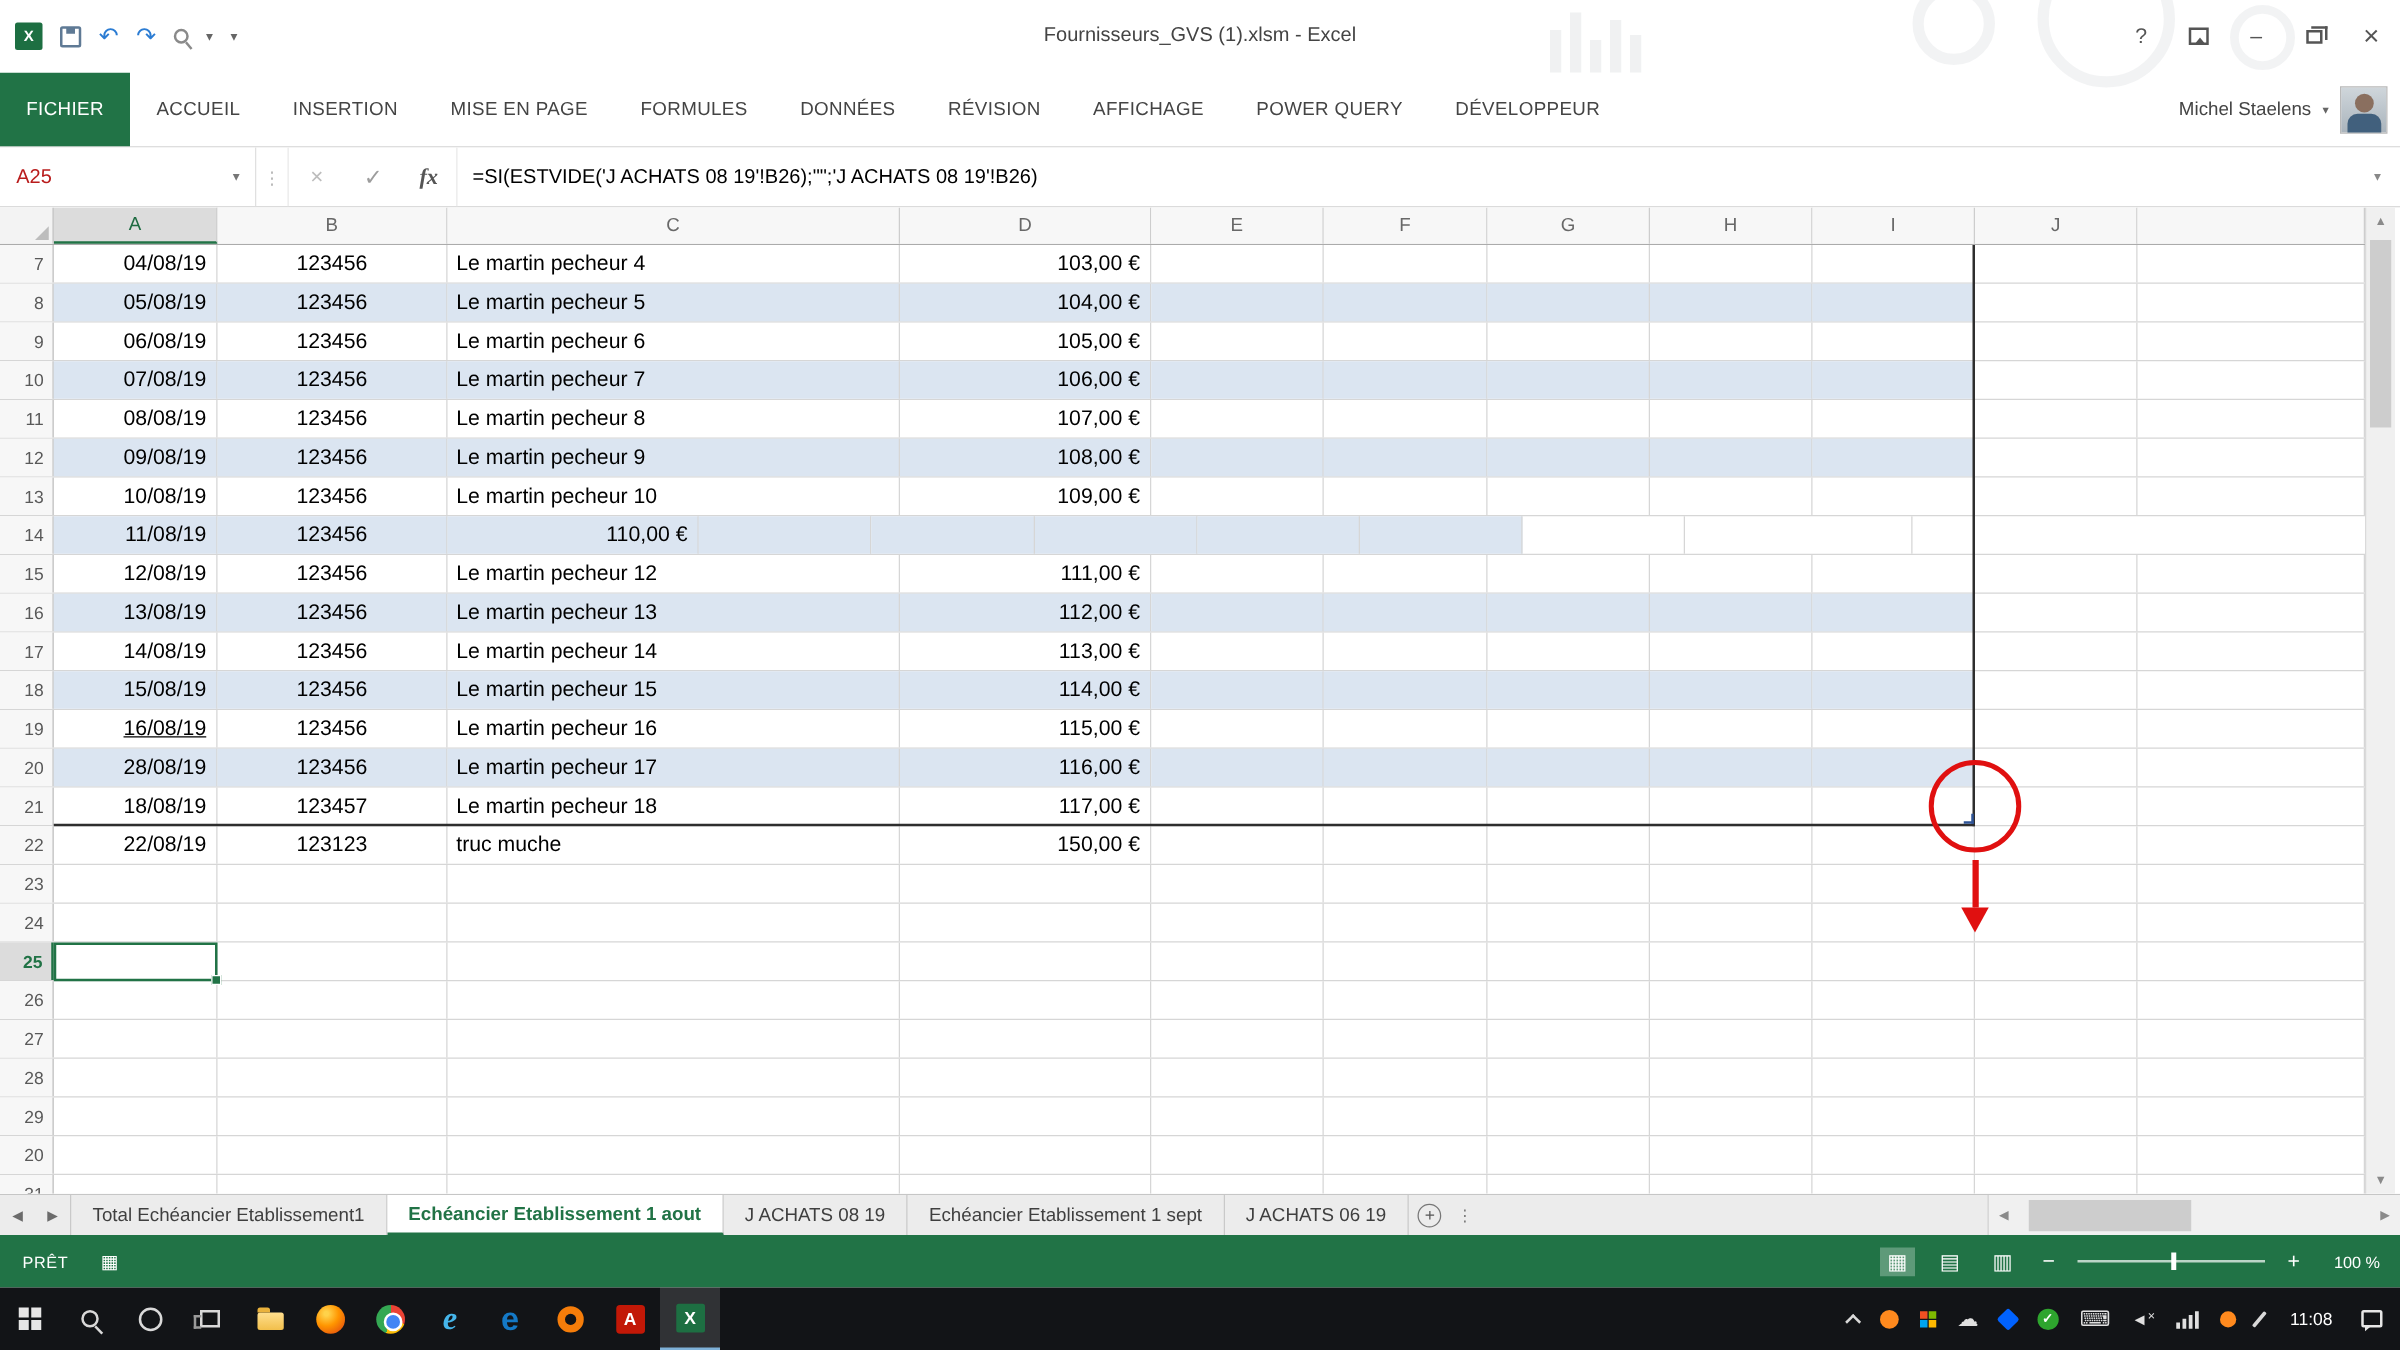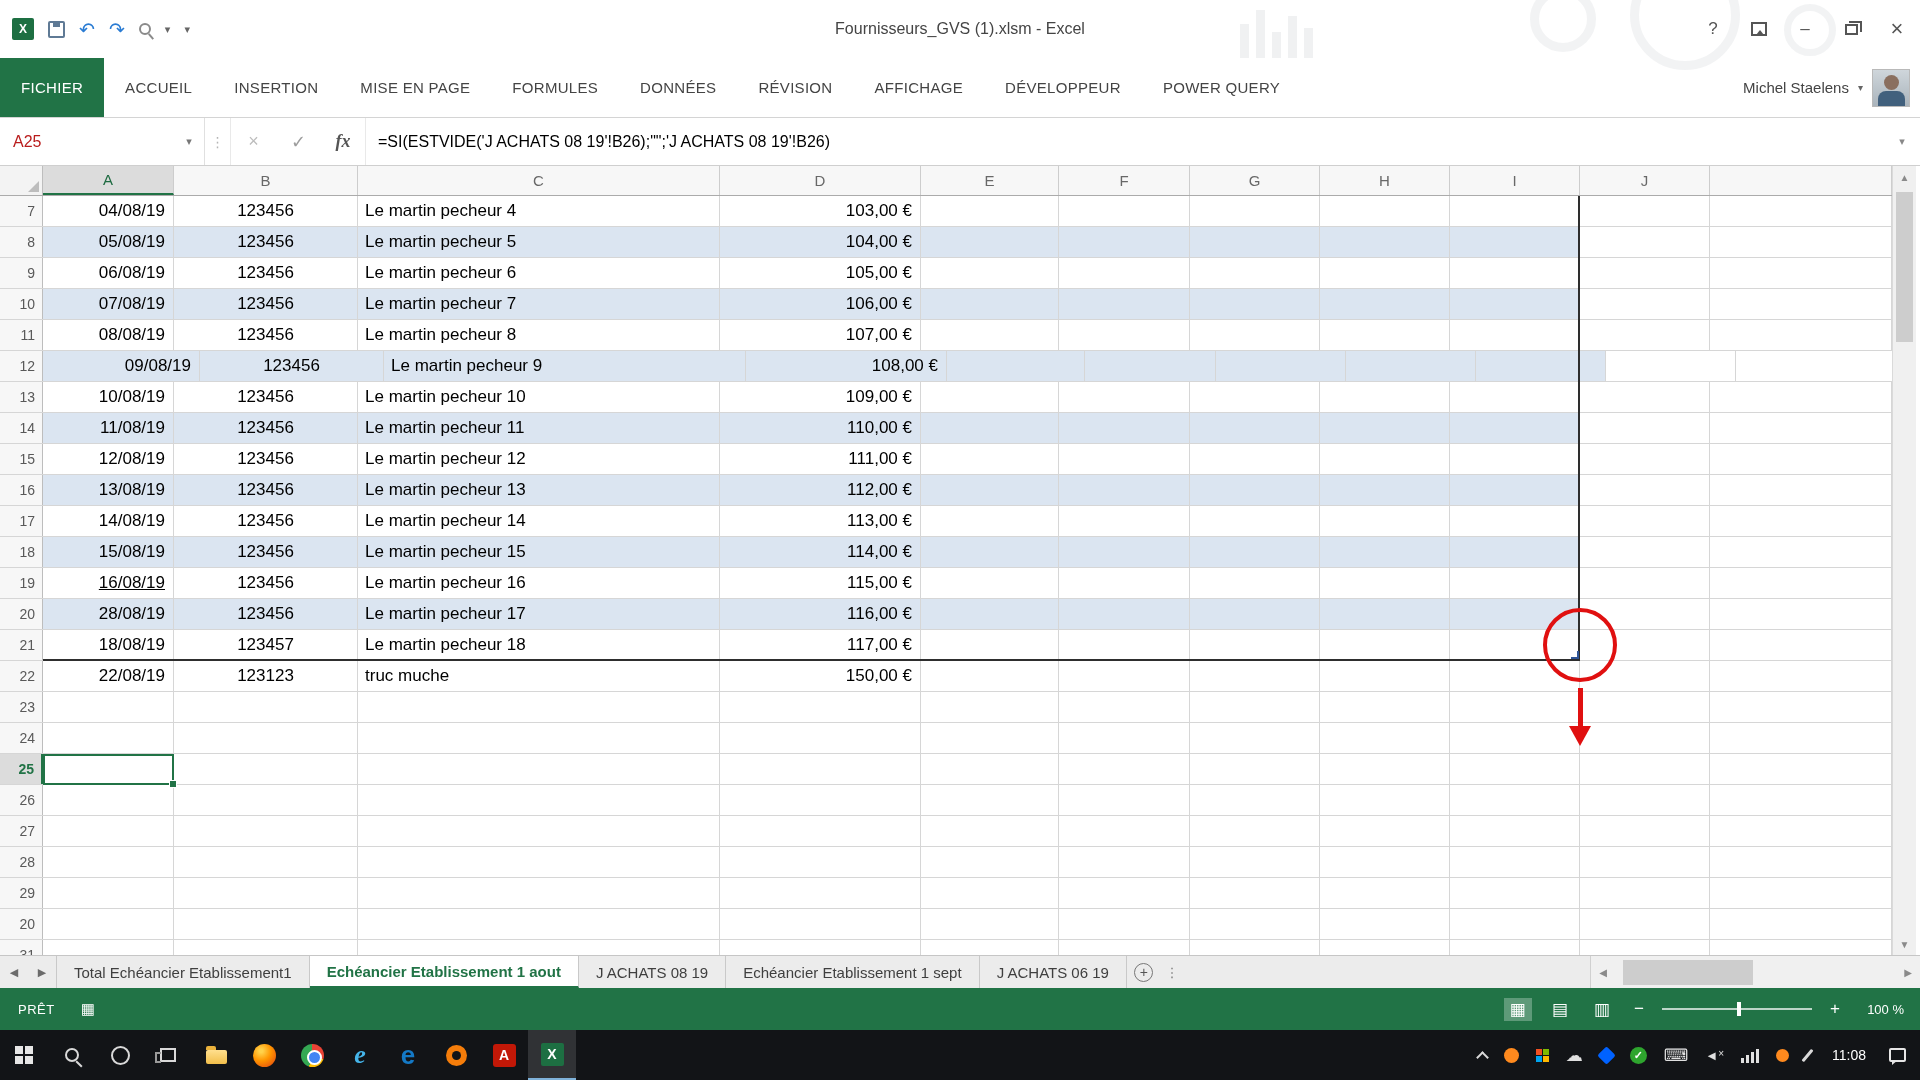--- a/index.html
+++ b/index.html
@@ -197,22 +197,22 @@
   <div class="ribbonrow">
     <div style="display:flex;align-items:stretch">
         <div class="rtab rtab-active">FICHIER</div>
         <div class="rtab">ACCUEIL</div>
         <div class="rtab">INSERTION</div>
         <div class="rtab">MISE EN PAGE</div>
         <div class="rtab">FORMULES</div>
         <div class="rtab">DONNÉES</div>
         <div class="rtab">RÉVISION</div>
         <div class="rtab">AFFICHAGE</div>
+        <div class="rtab">POWER QUERY</div>
         <div class="rtab">DÉVELOPPEUR</div>
-        <div class="rtab">POWER QUERY</div>
       </div>
     <div class="userbox">
       <span class="username">Michel Staelens</span>
       <span class="user-chev">▾</span>
       <span class="avatar"></span>
     </div>
   </div>
 
   <div class="fbar">
     <div class="namebox">
@@ -308,21 +308,21 @@
           <div class="cell" style="width: 138px;"></div>
           <div class="cell" style="width: 131px;"></div>
           <div class="cell" style="width: 130px;"></div>
           <div class="cell" style="width: 130px;"></div>
           <div class="cell" style="width: 130px;"></div>
           <div class="cell" style="width: 130px;"></div>
           <div class="cell" style="width: 182px;"></div>
         </div>
         <div class="grow">
           <div class="rowhdr">12</div>
-          <div class="cell al-r band" style="width: 157px;">09/08/19</div>
+          <div class="cell al-r band" style="width: 131px;">09/08/19</div>
           <div class="cell al-c band" style="width: 184px;">123456</div>
           <div class="cell al-l band" style="width: 362px;">Le martin pecheur 9</div>
           <div class="cell al-r band" style="width: 201px;">108,00 €</div>
           <div class="cell  band" style="width: 138px;"></div>
           <div class="cell  band" style="width: 131px;"></div>
           <div class="cell  band" style="width: 130px;"></div>
           <div class="cell  band" style="width: 130px;"></div>
           <div class="cell  band" style="width: 130px;"></div>
           <div class="cell" style="width: 130px;"></div>
           <div class="cell" style="width: 182px;"></div>
@@ -338,21 +338,20 @@
           <div class="cell" style="width: 130px;"></div>
           <div class="cell" style="width: 130px;"></div>
           <div class="cell" style="width: 130px;"></div>
           <div class="cell" style="width: 130px;"></div>
           <div class="cell" style="width: 182px;"></div>
         </div>
         <div class="grow">
           <div class="rowhdr">14</div>
           <div class="cell al-r band" style="width: 131px;">11/08/19</div>
           <div class="cell al-c band" style="width: 184px;">123456</div>
-          <div class="cell al-l band" style="width: 362px;">Le martin pecheur 11</div>
           <div class="cell al-r band" style="width: 201px;">110,00 €</div>
           <div class="cell  band" style="width: 138px;"></div>
           <div class="cell  band" style="width: 131px;"></div>
           <div class="cell  band" style="width: 130px;"></div>
           <div class="cell  band" style="width: 130px;"></div>
           <div class="cell  band" style="width: 130px;"></div>
           <div class="cell" style="width: 130px;"></div>
           <div class="cell" style="width: 182px;"></div>
         </div>
         <div class="grow">

